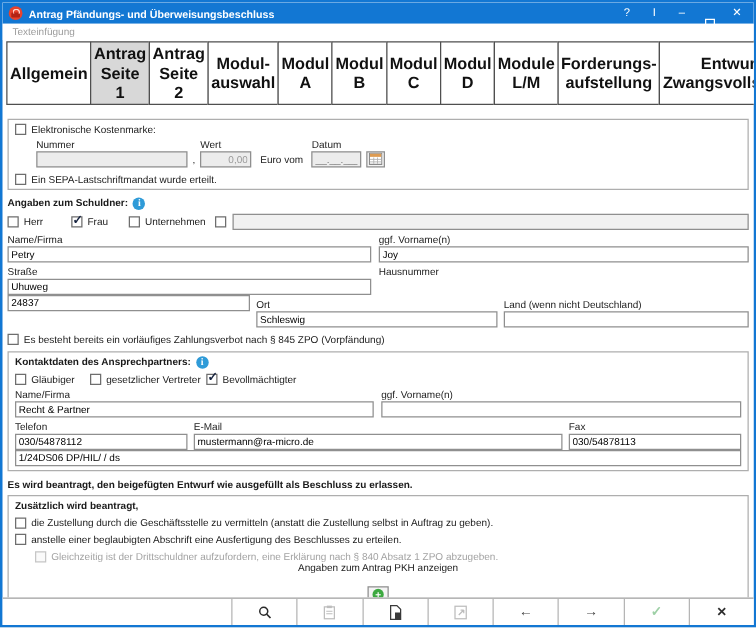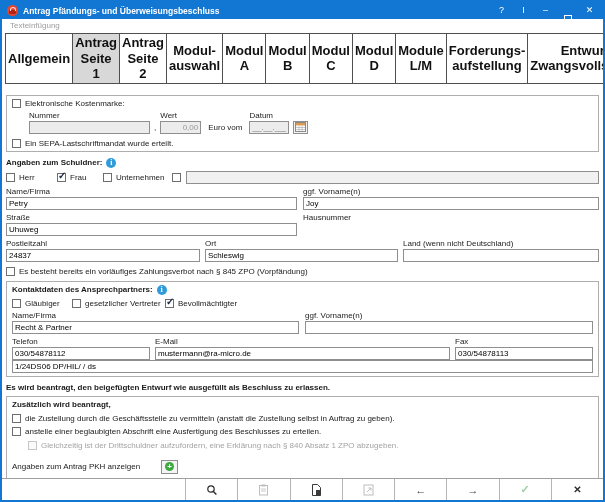--- a/index.html
+++ b/index.html
@@ -158,21 +158,20 @@
       <div style="flex:0 0 291px;">
         <div class="lbl">Straße</div>
         <input class="field" value="Uhuweg" style="">
       </div>
       <div style="flex:1;">
         <div class="lbl">Hausnummer</div>
       </div>
     </div>
     <div class="row3">
       <div style="flex:0 0 194px;">
-        <div class="lbl">Postleitzahl</div>
         <input class="field" value="24837" style="">
       </div>
       <div style="flex:0 0 193px;">
         <div class="lbl">Ort</div>
         <input class="field" value="Schleswig" style="">
       </div>
       <div style="flex:1;">
         <div class="lbl">Land (wenn nicht Deutschland)</div>
         <input class="field" value="" style="">
       </div>
@@ -233,21 +232,21 @@
         <span>die Zustellung durch die Geschäftsstelle zu vermitteln (anstatt die Zustellung selbst in Auftrag zu geben).</span>
       </div>
       <div class="cbrow" style="margin-top:4px;">
         <span class="cb"></span>
         <span>anstelle einer beglaubigten Abschrift eine Ausfertigung des Beschlusses zu erteilen.</span>
       </div>
       <div class="cbrow" style="margin-top:5px;margin-left:16px;">
         <span class="cb disabled"></span>
         <span class="dim">Gleichzeitig ist der Drittschuldner aufzufordern, eine Erklärung nach § 840 Absatz 1 ZPO abzugeben.</span>
       </div>
-      <div style="display:flex;align-items:center;gap:21px;margin-top:10px;">
+      <div style="display:flex;align-items:center;gap:10px;margin-top:0;flex-direction:column;">
         <span>Angaben zum Antrag PKH anzeigen</span>
         <span class="small-btn pkh-btn">
           <span class="pkh-dot">+</span>
         </span>
       </div>
       <div style="display:flex;align-items:center;gap:5px;margin-top:5px;">
         <span class="cb"></span>
         <div class="note-box">
           <span></span>
           <span class="spinner">

